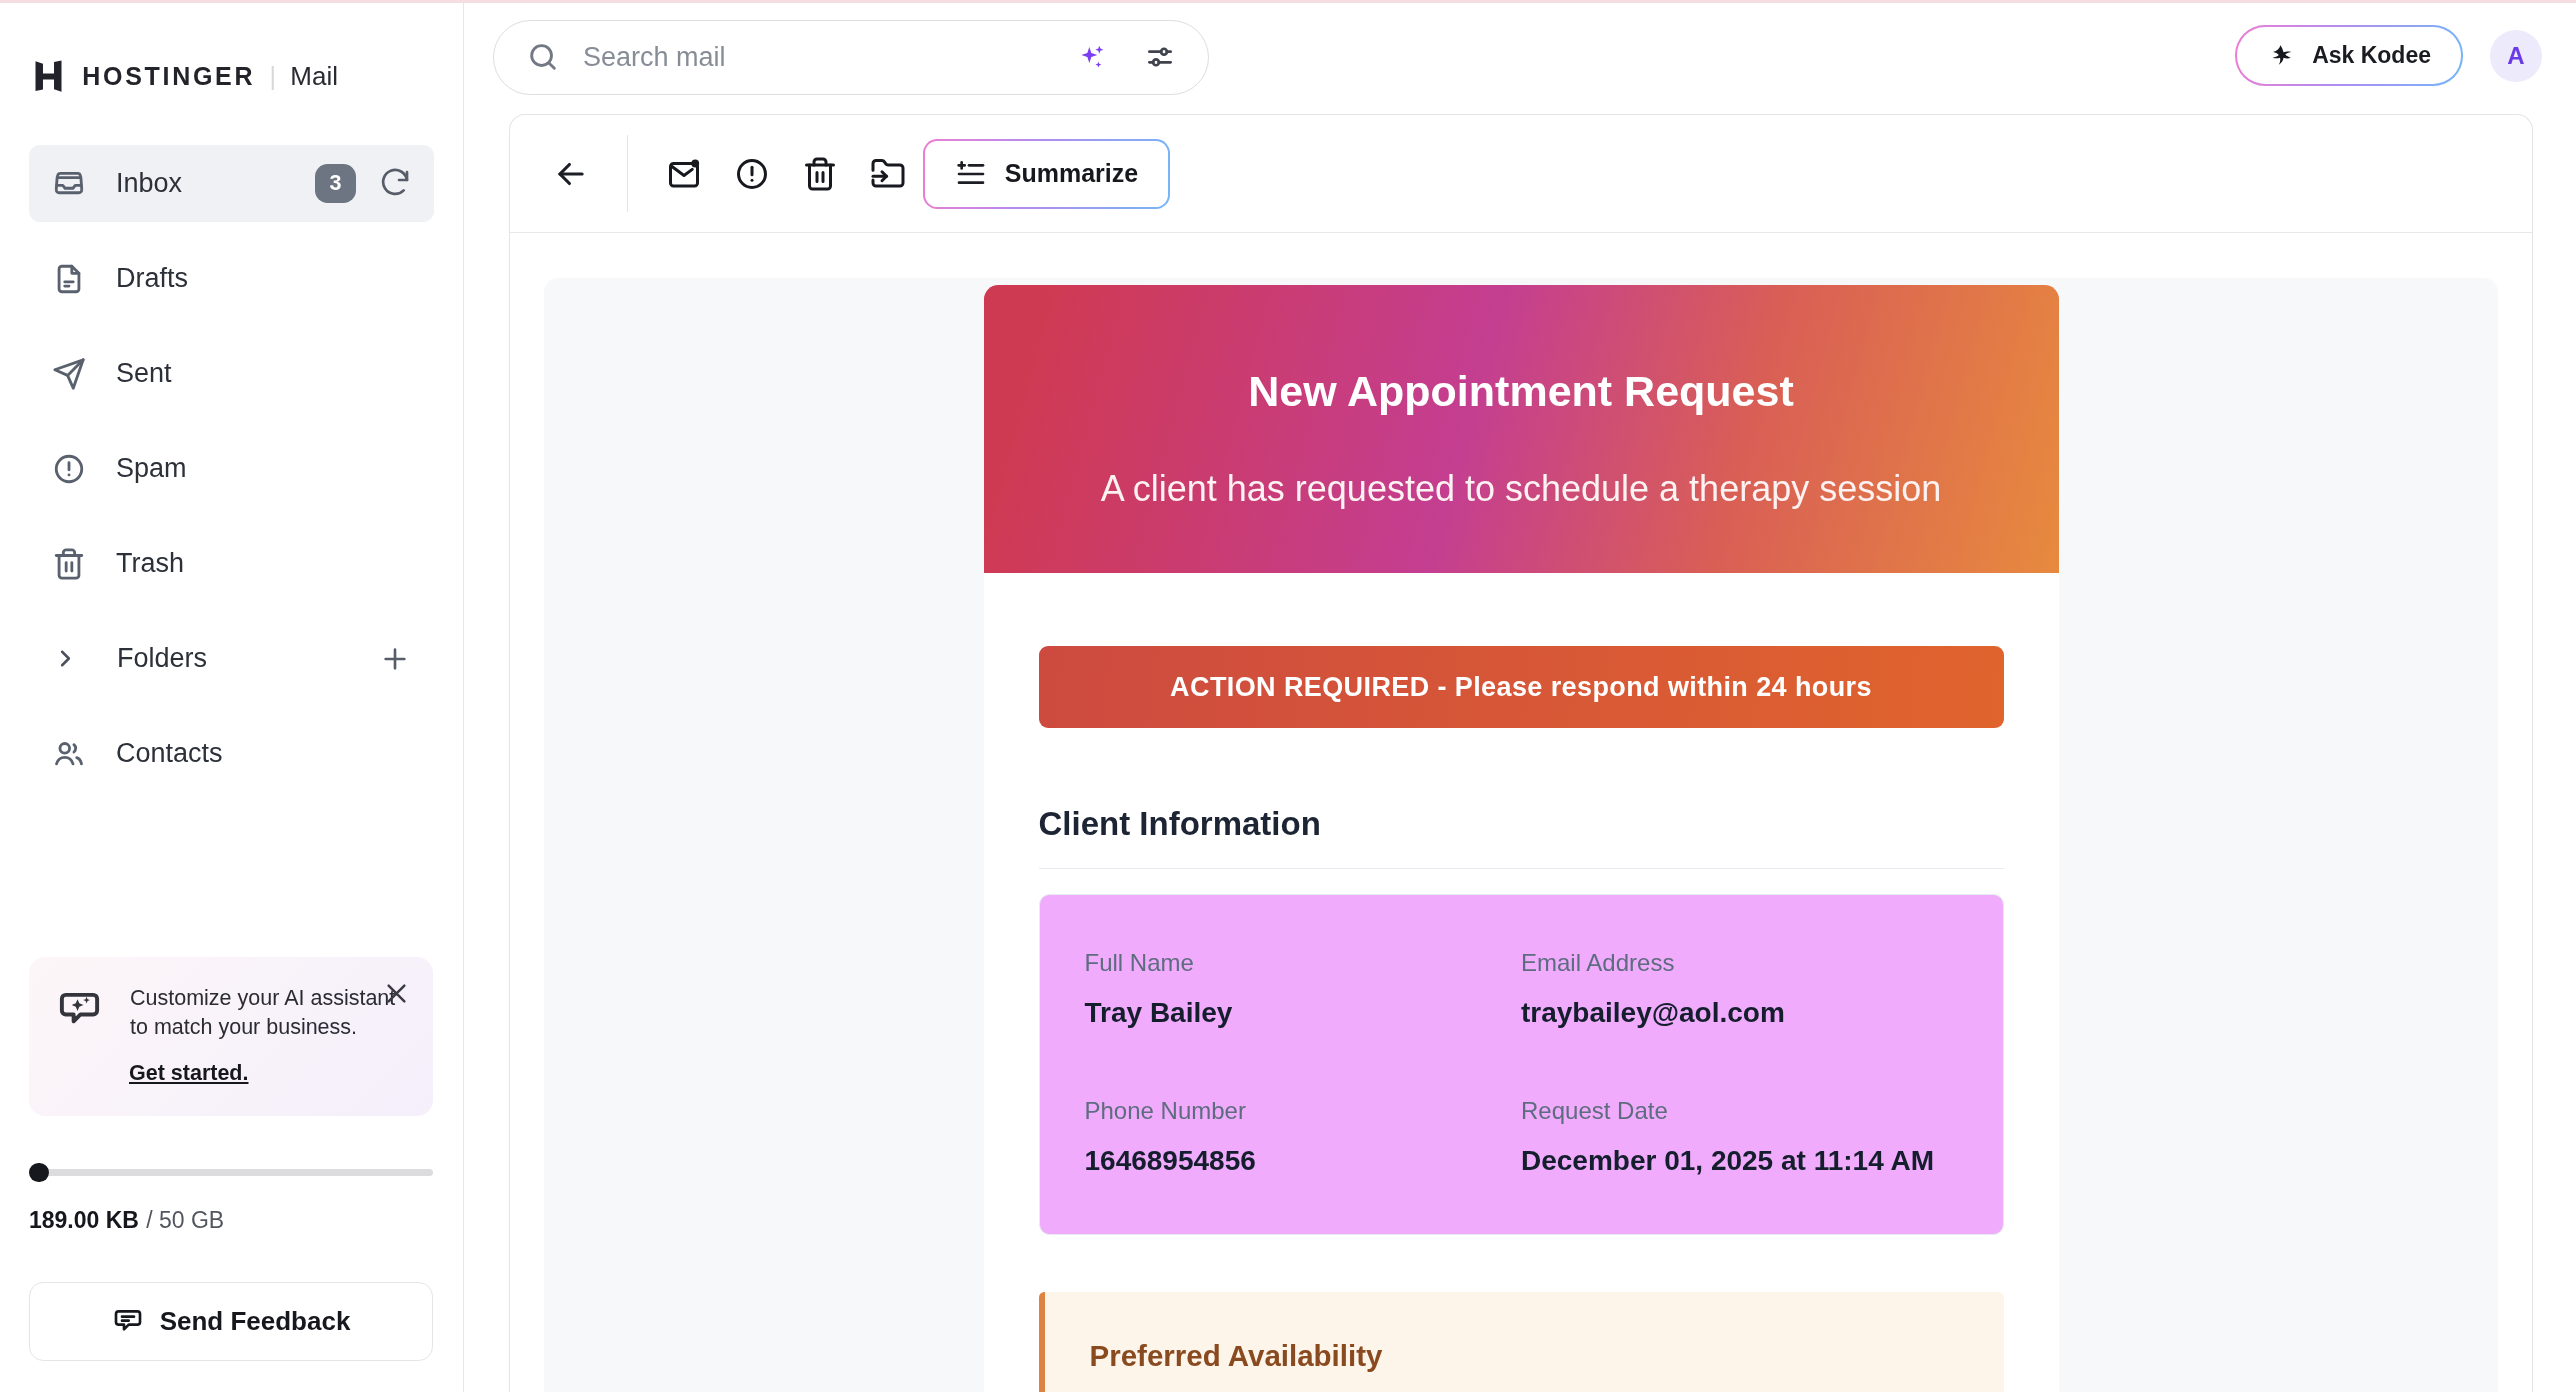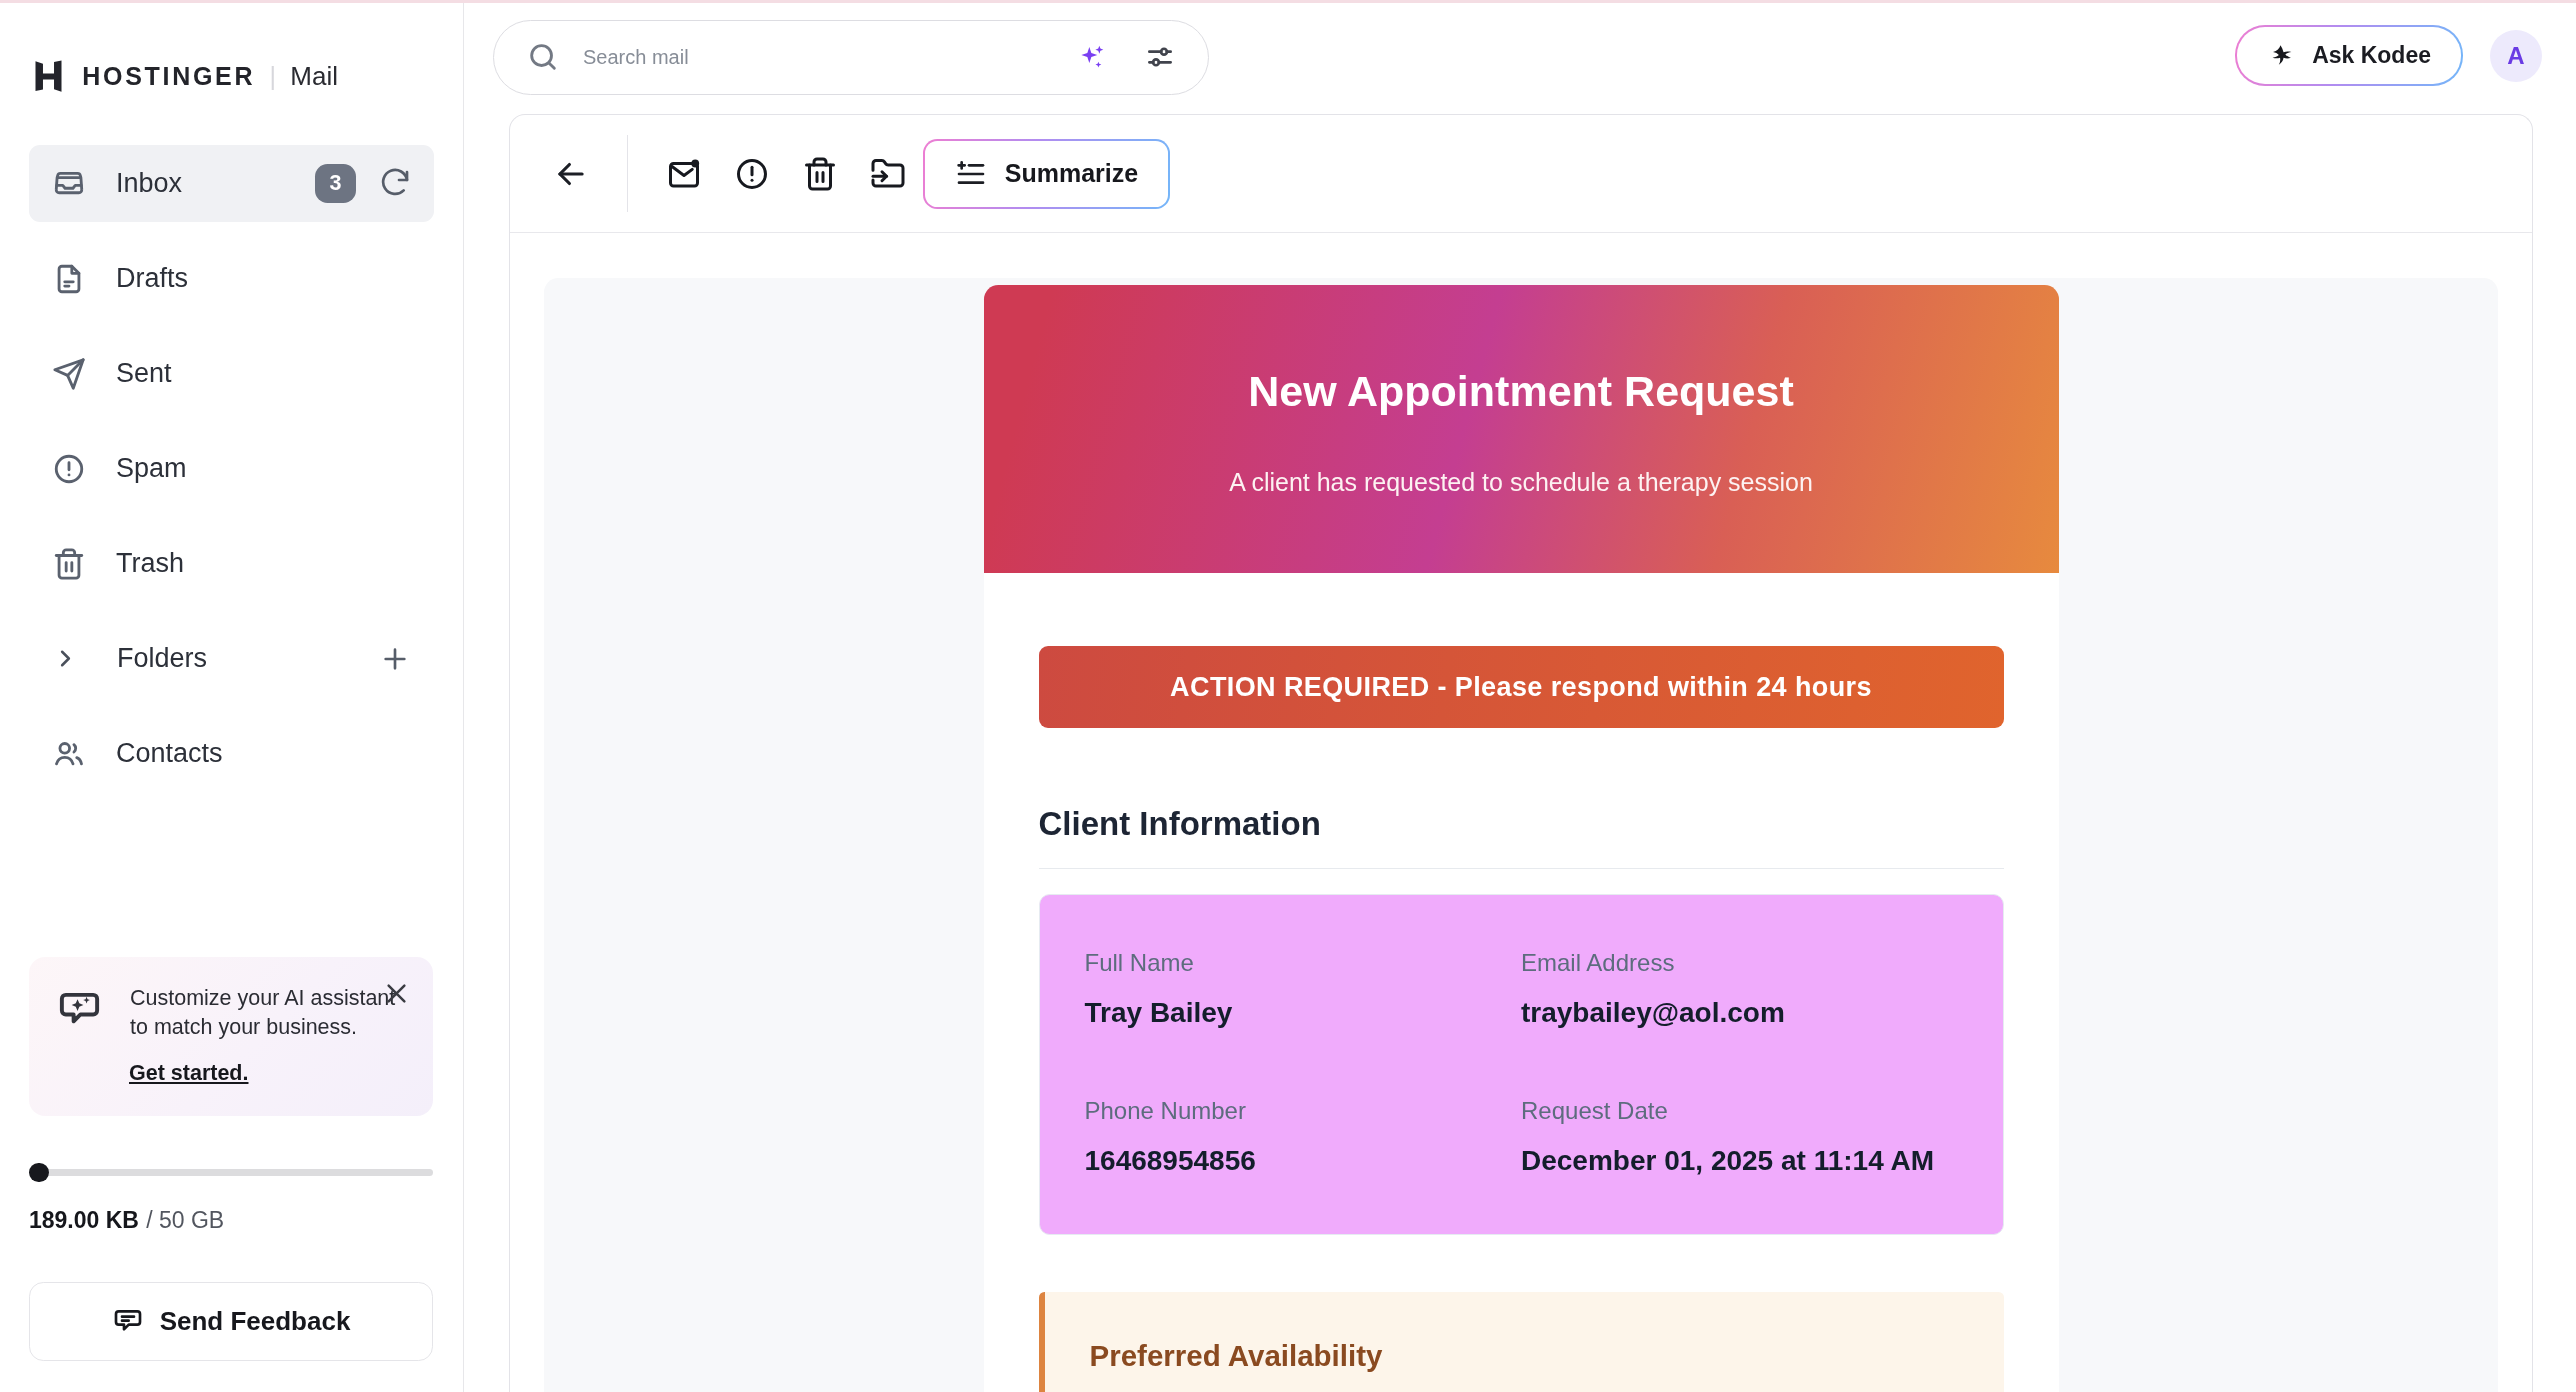--- a/index.html
+++ b/index.html
@@ -54,21 +54,21 @@
   .feedback { margin-top:48px; width:100%; height:79px; background:#fff; border:1.8px solid #e5e5e9;
     border-radius:14.3px; font-size:26px; font-weight:bold; color:#17181d; display:flex; align-items:center;
     justify-content:center; gap:16px; cursor:pointer; font-family:inherit; }
   .feedback .ic { width:32px; height:32px; }
 
   
   .hdr-search { position:absolute; left:493px; top:19.7px; width:716px; height:75px;
     border:1.8px solid #dddde2; border-radius:38px; background:#fff; display:flex; align-items:center;
     padding:0 32px; }
   .hdr-search .mag { width:34px; height:34px; color:#737984; flex:0 0 auto; }
-  .hdr-search input { flex:1; border:none; outline:none; font-size:20px; color:#33363d;
+  .hdr-search input { flex:1; border:none; outline:none; font-size:27px; color:#33363d;
     margin-left:23px; font-family:inherit; background:transparent; }
   .hdr-search input::placeholder { color:#878d97; }
   .hdr-search .spark { width:32px; height:32px; color:#7a3ff2; margin-right:36px; cursor:pointer; }
   .hdr-search .sliders { width:32px; height:32px; color:#41444d; cursor:pointer; }
 
   .hdr-right { position:absolute; right:34px; top:25px; display:flex; align-items:center; gap:27px; }
   .gborder { border:2.7px solid transparent;
     background:linear-gradient(#fff,#fff) padding-box,
       linear-gradient(100deg,#ed7ed2 0%,#b18cf0 45%,#74b6f9 100%) border-box; }
   .ask-kodee { height:61px; border-radius:30px; padding:0 30px; display:flex; align-items:center; gap:16px;
@@ -92,21 +92,21 @@
     display:flex; align-items:center; gap:18px; font-size:25px; font-weight:bold; color:#17181d;
     cursor:pointer; font-family:inherit; }
   .summarize .ic { width:32px; height:32px; color:#1c1e24; }
 
   .email-viewport { flex:1; margin:45px 34px 0 34px; background:#f7f8fa; border-radius:14.3px;
     overflow:hidden; padding-top:7.2px; }
   .email-card { width:1075px; margin:0 auto; }
   .email-header { height:288px; border-radius:14.3px 14.3px 0 0; text-align:center;
     background:linear-gradient(105deg,#cf3a53 6%,#c43e91 45%,#d95f55 70%,#e78a3e 100%); }
   .email-title { padding-top:82px; font-size:43px; font-weight:bold; color:#fff; }
-  .email-subtitle { margin-top:52px; font-size:25px; color:#fdf2f2; }
+  .email-subtitle { margin-top:52px; font-size:36px; color:#fdf2f2; }
   .email-body { background:#fff; padding:73px 55px 107px 55px; }
 
   .banner { height:82px; border-radius:9px; color:#fff; font-size:27px; font-weight:bold;
     display:flex; align-items:center; justify-content:center; letter-spacing:0.4px;
     background:linear-gradient(97deg,#cd4a40 0%,#e0642d 100%); }
 
   .section-title { margin-top:77px; font-size:33px; font-weight:bold; color:#1d2534; }
   .section-rule { margin-top:25px; border-top:1.8px solid #e7eaee; }
 
   .info-card { margin-top:25px; background:#f0abfc; border:1.8px solid #e6ebf1; border-radius:10.7px;

